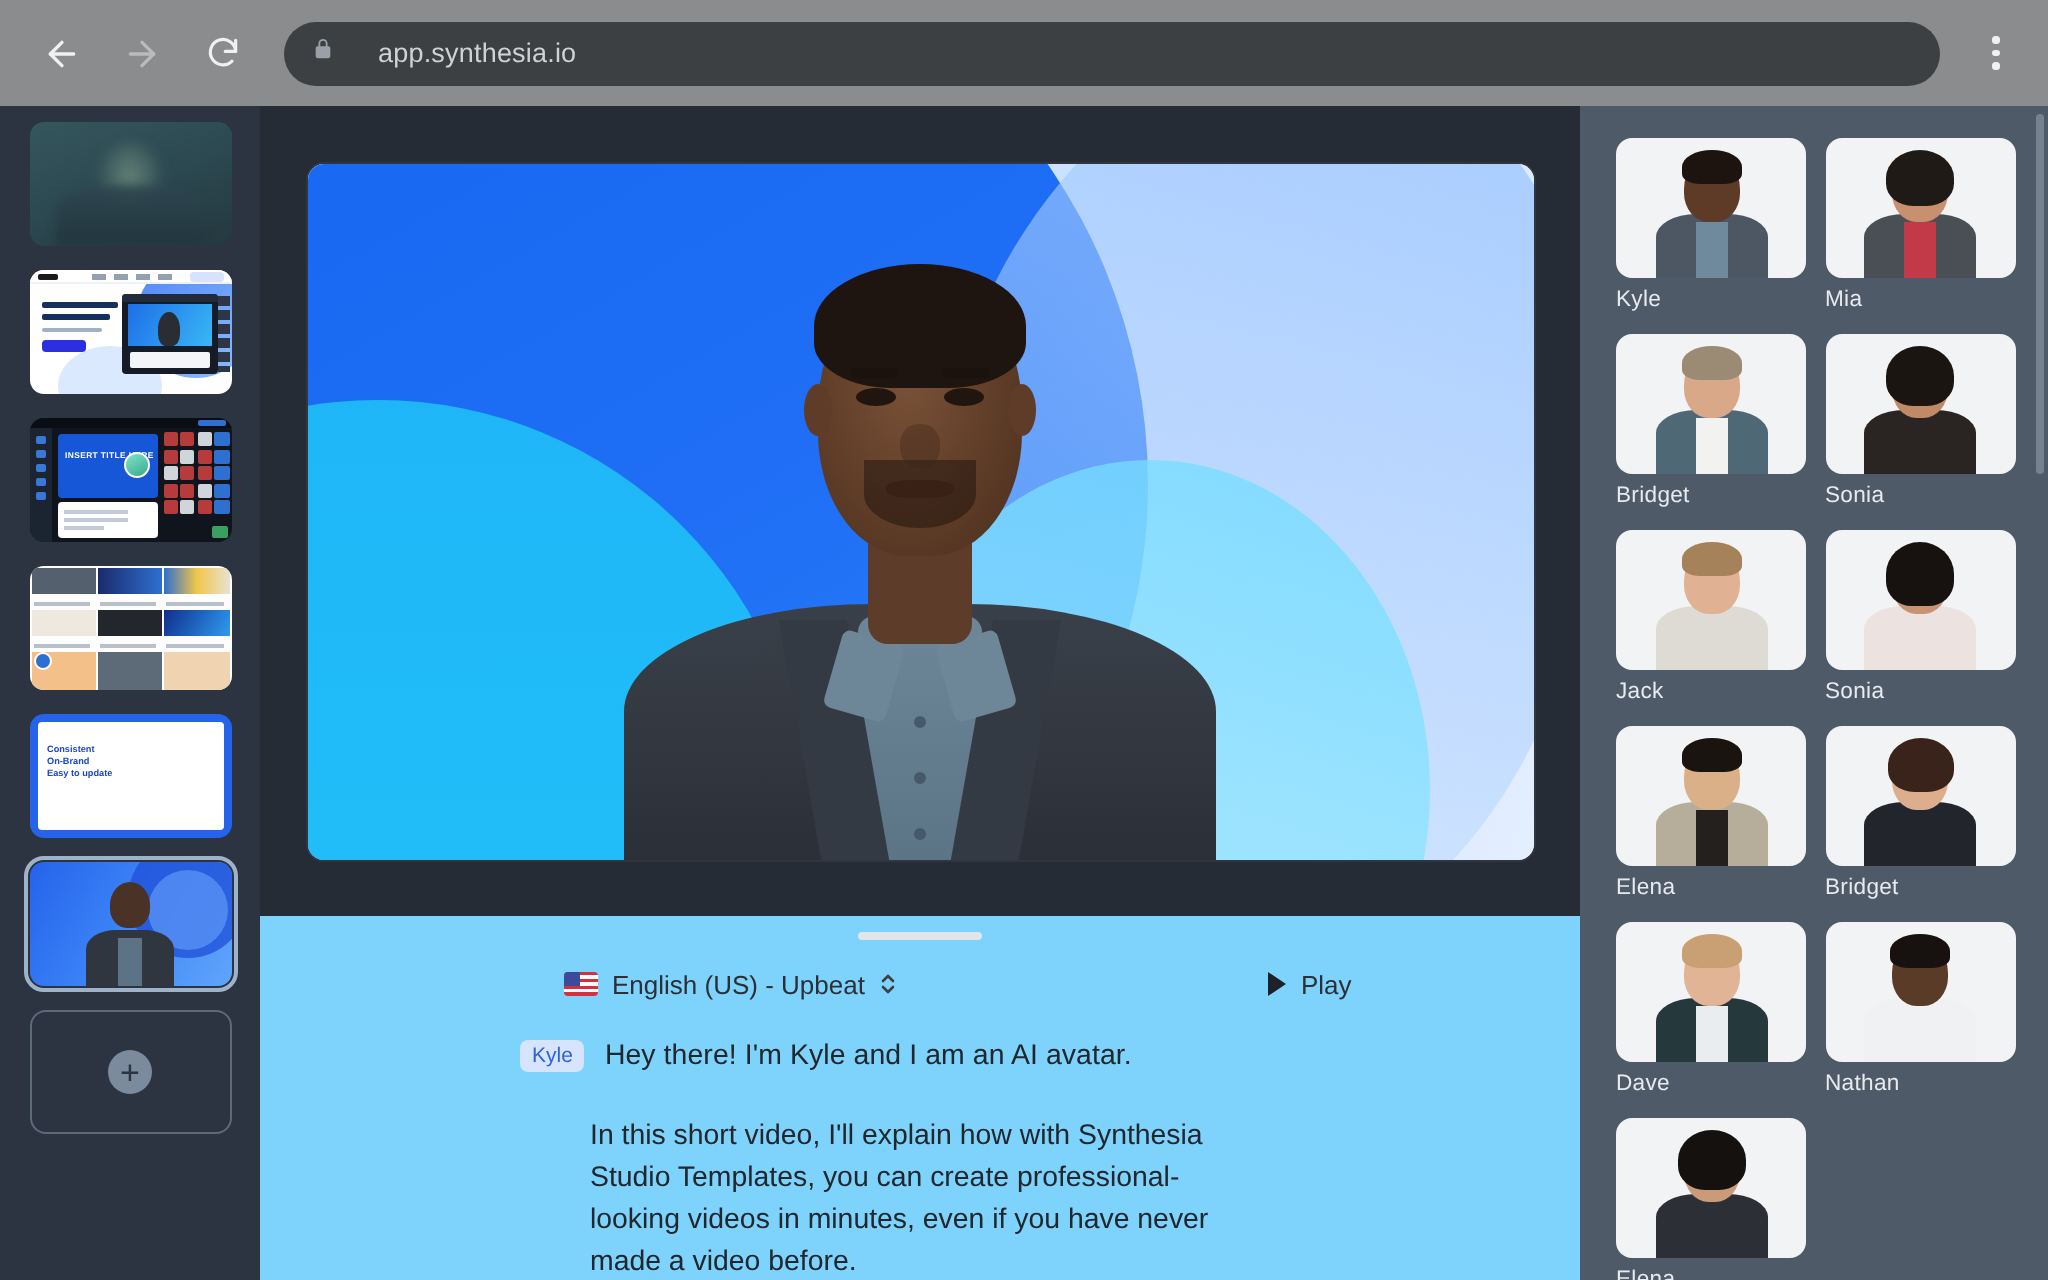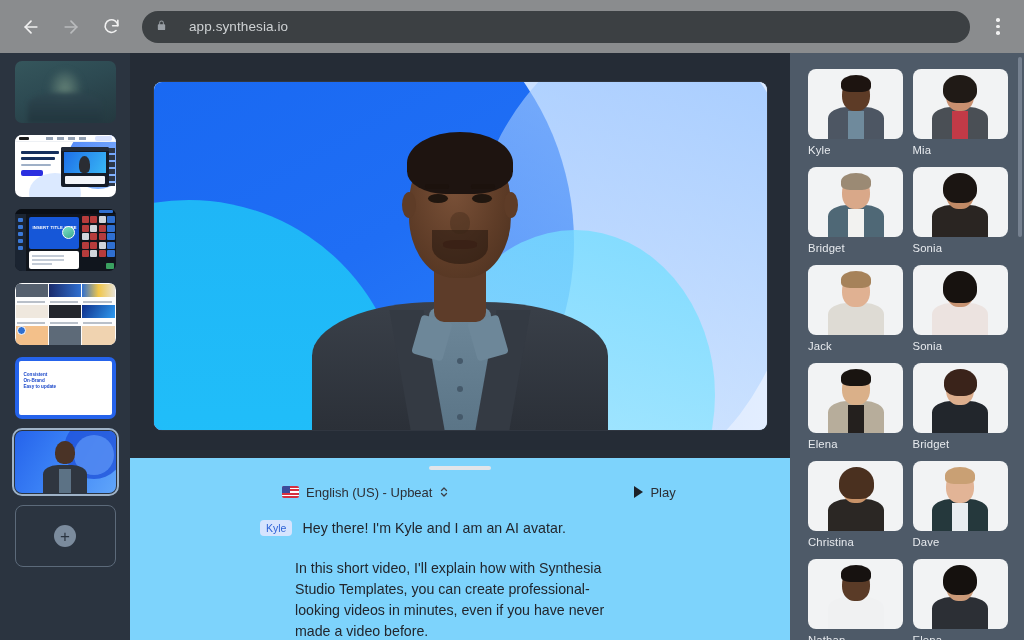--- a/index.html
+++ b/index.html
@@ -646,29 +646,20 @@
       <div class="avatar-card">
         <div class="avatar-img">
           <span class="a-body" style="background:#22262c"></span>
           <span class="a-inner" style="background:#22262c"></span>
           <span class="a-head" style="background:#ddae8d"></span>
           <span class="a-hair" style="background:#3a231a;width:33px;margin-left:-16px;height:27px;border-radius:50% 50% 40% 40%"></span>
         </div>
         <div class="avatar-name">Bridget</div>
       </div>
 
-      <div class="avatar-card">
-        <div class="avatar-img">
-          <span class="a-body" style="background:#2b2724"></span>
-          <span class="a-inner" style="background:#2b2724"></span>
-          <span class="a-head" style="background:#c89268"></span>
-          <span class="a-hair" style="background:#4a301f;width:35px;margin-left:-17px;height:32px;border-radius:50% 50% 38% 38%"></span>
-        </div>
-        <div class="avatar-name">Christina</div>
-      </div>
 
       <div class="avatar-card">
         <div class="avatar-img">
           <span class="a-body" style="background:#25383c"></span>
           <span class="a-inner" style="background:#e9edf0"></span>
           <span class="a-head" style="background:#e2b496"></span>
           <span class="a-hair" style="background:#c9a074"></span>
         </div>
         <div class="avatar-name">Dave</div>
       </div>

